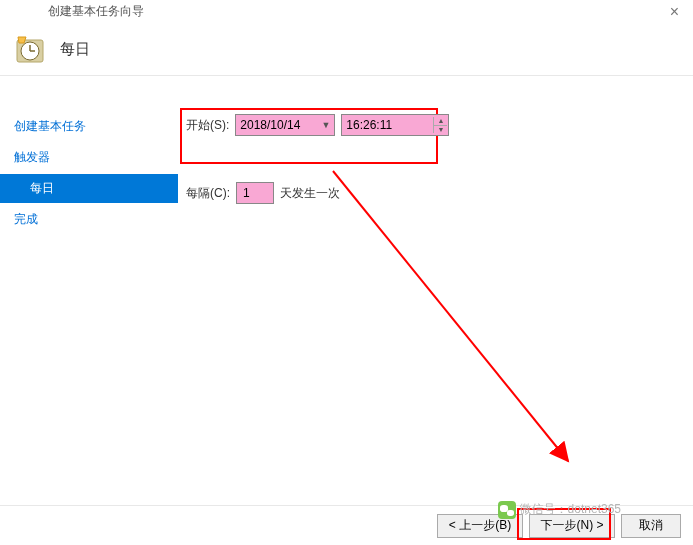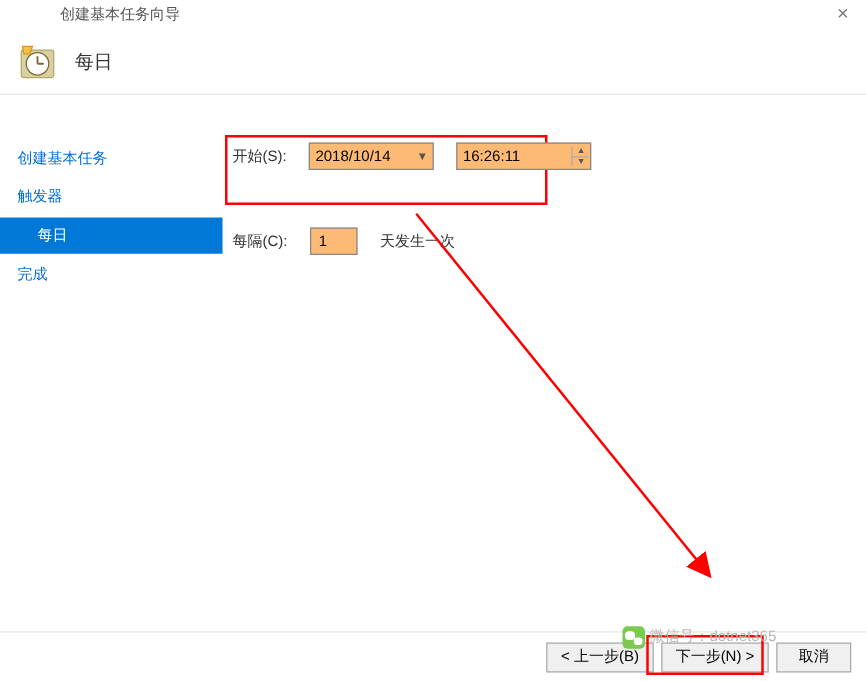--- a/index.html
+++ b/index.html
@@ -75,31 +75,31 @@
     position: relative;
   }
   .red-box {
     position: absolute;
     border: 2px solid #ff0000;
     pointer-events: none;
   }
   .form-row {
     display: flex;
     align-items: center;
-    gap: 18px;
+    gap: 6px;
     position: absolute;
     justify-content: flex-end;
   }
   .lbl { color: #333; }
   .date-input, .time-input, .num-input {
     border: 1px solid #888;
     height: 22px;
     padding: 2px 4px;
     font-size: 12px;
-    background: #fdba74;
+    background: #f9a8d4;
     display: flex;
     align-items: center;
     justify-content: space-between;
   }
   .date-input { width: 100px; }
   .time-input { width: 108px; }
   .num-input  { width: 38px; text-align: left; padding-left: 6px;}
   .dropdown-caret {
     font-size: 9px;
     color: #555;

